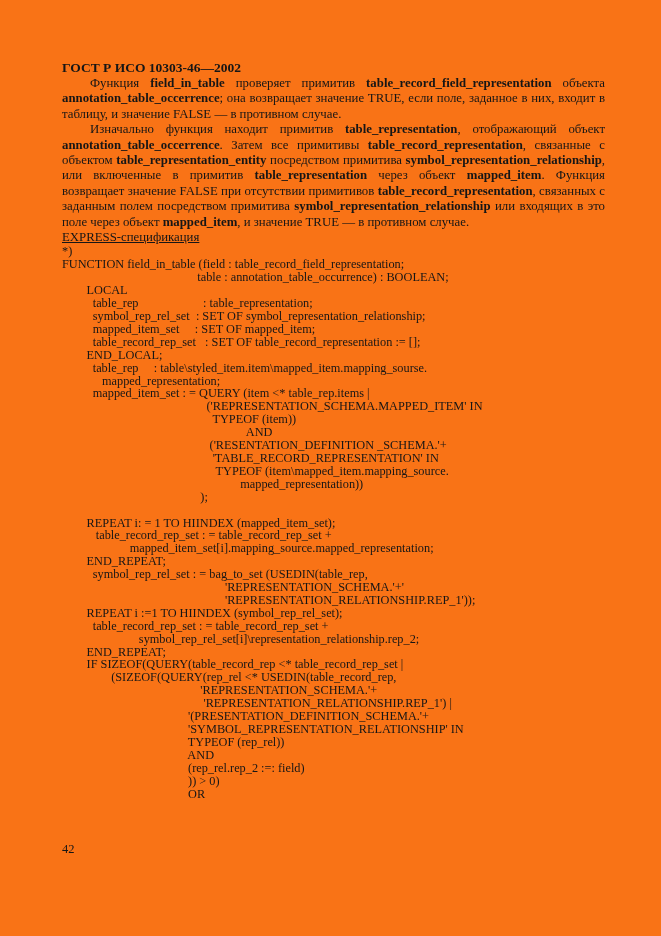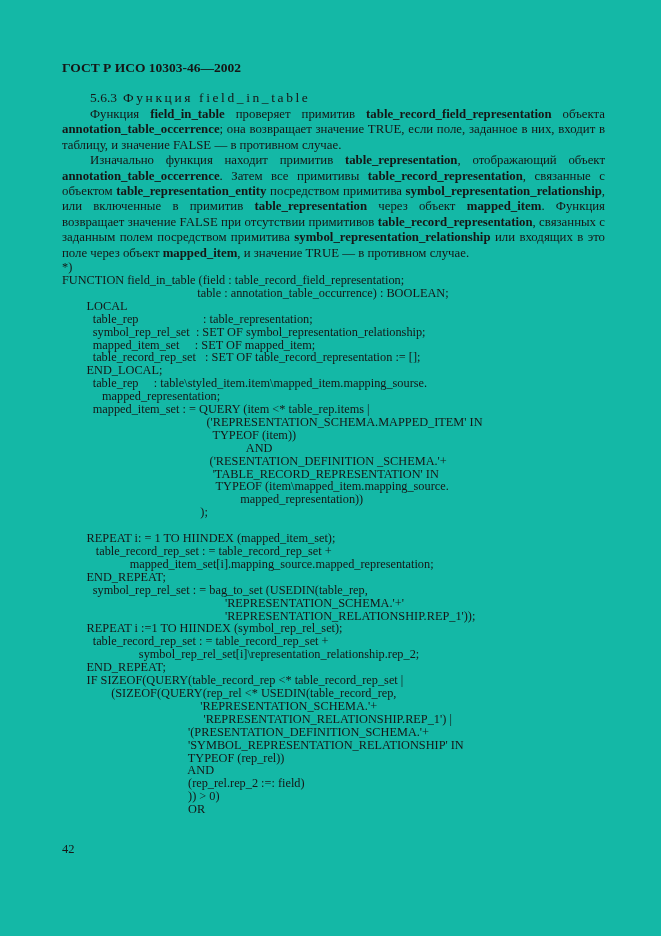--- a/index.html
+++ b/index.html
@@ -1,20 +1,20 @@
 <!DOCTYPE html>
 <html><head>
 <meta charset="utf-8">
 <style>
   html,body { margin:0; padding:0; background:#e8e8e8; }
   .page {
     position:relative;
     width:661px; height:936px;
     margin:0 auto;
-    background:#14b8a6;
+    background:#f97316;
     color:#161616;
     font-family:"Liberation Serif", serif;
     overflow:hidden;
     box-sizing:border-box;
   }
   .content {
     position:absolute;
     left:62px; top:60px;
     width:543px;
   }
@@ -60,26 +60,26 @@
   b { font-weight:bold; }
 </style>
 </head>
 <body>
 
 <div class="page">
   <div class="content">
 
     <p class="doc-header">ГОСТ Р ИСО 10303-46—2002</p>
 
-    <p class="heading"><span>5.6.3</span><span class="gap"></span><span class="ls">Функция</span><span class="gap"></span><span class="ls">field_in_table</span></p>
 
     <p class="para"><span>Функция </span><b>field_in_table</b><span> проверяет примитив </span><b>table_record_field_representation</b><span> объекта </span><b>annotation_table_occerrence</b><span>; она возвращает значение TRUE, если поле, заданное в них, входит в таблицу, и значение FALSE — в противном случае.</span></p>
 
     <p class="para"><span>Изначально функция находит примитив </span><b>table_representation</b><span>, отображающий объект </span><b>annotation_table_occerrence</b><span>. Затем все примитивы </span><b>table_record_representation</b><span>, связанные с объектом </span><b>table_representation_entity</b><span> посредством примитива </span><b>symbol_representation_relationship</b><span>, или включенные в примитив </span><b>table_representation</b><span> через объект </span><b>mapped_item</b><span>. Функция возвращает значение FALSE при отсутствии примитивов </span><b>table_record_representation</b><span>, связанных с заданным полем посредством примитива </span><b>symbol_representation_relationship</b><span> или входящих в это поле через объект </span><b>mapped_item</b><span>, и значение TRUE — в противном случае.</span></p>
 
+    <p class="express-label">EXPRESS-спецификация</p>
 
     <pre class="code">*)
 FUNCTION field_in_table (field : table_record_field_representation;
                                             table : annotation_table_occurrence) : BOOLEAN;
         LOCAL
           table_rep                     : table_representation;
           symbol_rep_rel_set  : SET OF symbol_representation_relationship;
           mapped_item_set     : SET OF mapped_item;
           table_record_rep_set   : SET OF table_record_representation := [];
         END_LOCAL;

